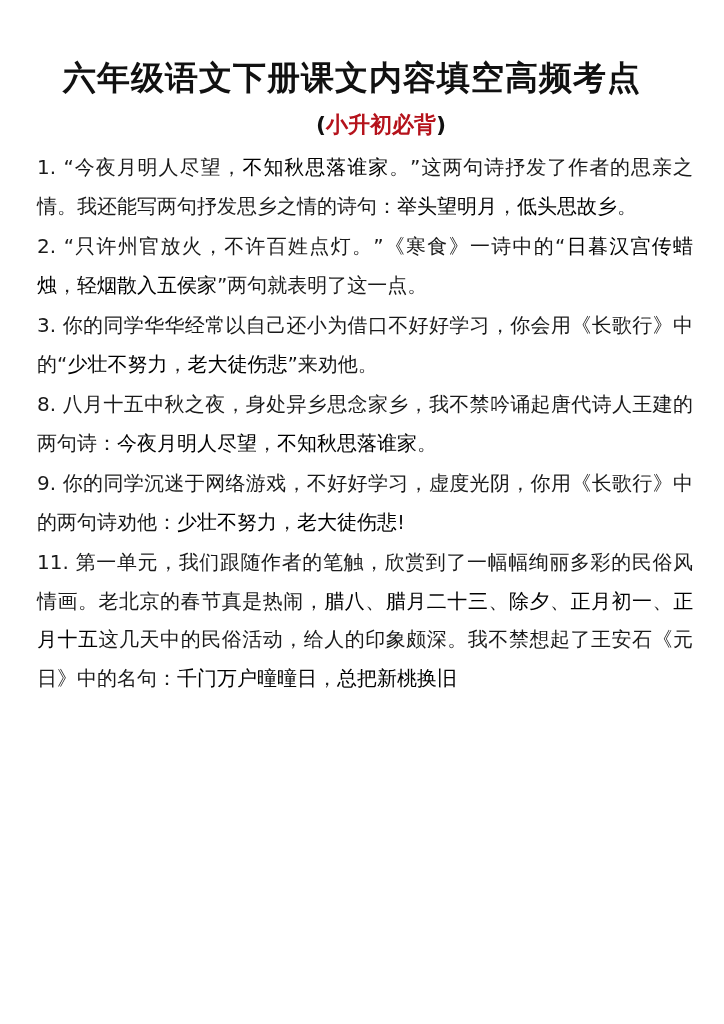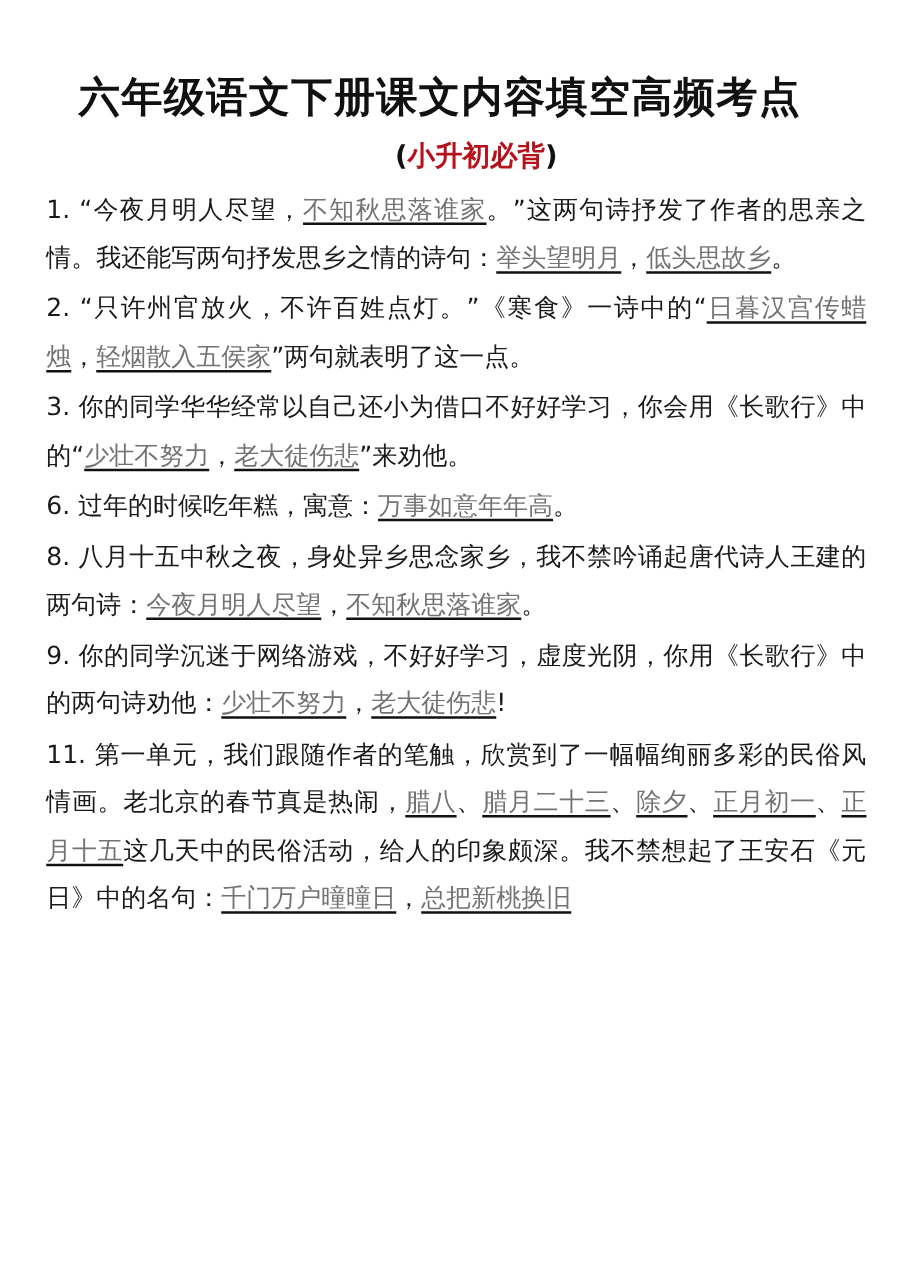--- a/index.html
+++ b/index.html
@@ -18,35 +18,34 @@
     font-size: 22px; font-weight: bold; color: #111; padding-left: 19px;
   }
   .subtitle .red { color: #b5121b; }
   .content {
     position: absolute; top: 148px; left: 37px; width: 656px;
     font-size: 20px; line-height: 38.5px; text-align: justify;
   }
   .item { margin: 0 0 0 0; }
   .item.gap { margin-top: 2px; }
   .ans {
-    color: #737373;
-    text-decoration: underline; text-decoration-color: #111;
+    color: #000000;
+    text-decoration-color: #111;
     text-decoration-thickness: 2px; text-underline-offset: 4px;
   }
 </style>
 </head>
 <body>
 
 <div class="page">
   <div class="title">六年级语文下册课文内容填空高频考点</div>
   <div class="subtitle">
     <span>(</span><span class="red">小升初必背</span><span>)</span>
   </div>
   <div class="content" id="content">
       <div class="item"><span>1. “今夜月明人尽望，</span><span class="ans">不知秋思落谁家</span><span>。”这两句诗抒发了作者的思亲之情。我还能写两句抒发思乡之情的诗句：</span><span class="ans">举头望明月</span><span>，</span><span class="ans">低头思故乡</span><span>。</span></div>
       <div class="item gap"><span>2. “只许州官放火，不许百姓点灯。”《寒食》一诗中的“</span><span class="ans">日暮汉宫传蜡烛</span><span>，</span><span class="ans">轻烟散入五侯家</span><span>”两句就表明了这一点。</span></div>
       <div class="item gap"><span>3. 你的同学华华经常以自己还小为借口不好好学习，你会用《长歌行》中的“</span><span class="ans">少壮不努力</span><span>，</span><span class="ans">老大徒伤悲</span><span>”来劝他。</span></div>
-      <div class="item gap"><span>6. 过年的时候吃年糕，寓意：</span><span class="ans">万事如意年年高</span><span>。</span></div>
       <div class="item gap"><span>8. 八月十五中秋之夜，身处异乡思念家乡，我不禁吟诵起唐代诗人王建的两句诗：</span><span class="ans">今夜月明人尽望</span><span>，</span><span class="ans">不知秋思落谁家</span><span>。</span></div>
       <div class="item gap"><span>9. 你的同学沉迷于网络游戏，不好好学习，虚度光阴，你用《长歌行》中的两句诗劝他：</span><span class="ans">少壮不努力</span><span>，</span><span class="ans">老大徒伤悲</span><span>!</span></div>
       <div class="item gap"><span>11. 第一单元，我们跟随作者的笔触，欣赏到了一幅幅绚丽多彩的民俗风情画。老北京的春节真是热闹，</span><span class="ans">腊八</span><span>、</span><span class="ans">腊月二十三</span><span>、</span><span class="ans">除夕</span><span>、</span><span class="ans">正月初一</span><span>、</span><span class="ans">正月十五</span><span>这几天中的民俗活动，给人的印象颇深。我不禁想起了王安石《元日》中的名句：</span><span class="ans">千门万户曈曈日</span><span>，</span><span class="ans">总把新桃换旧</span></div>
     </div>
 </div>
 
 </body></html>

